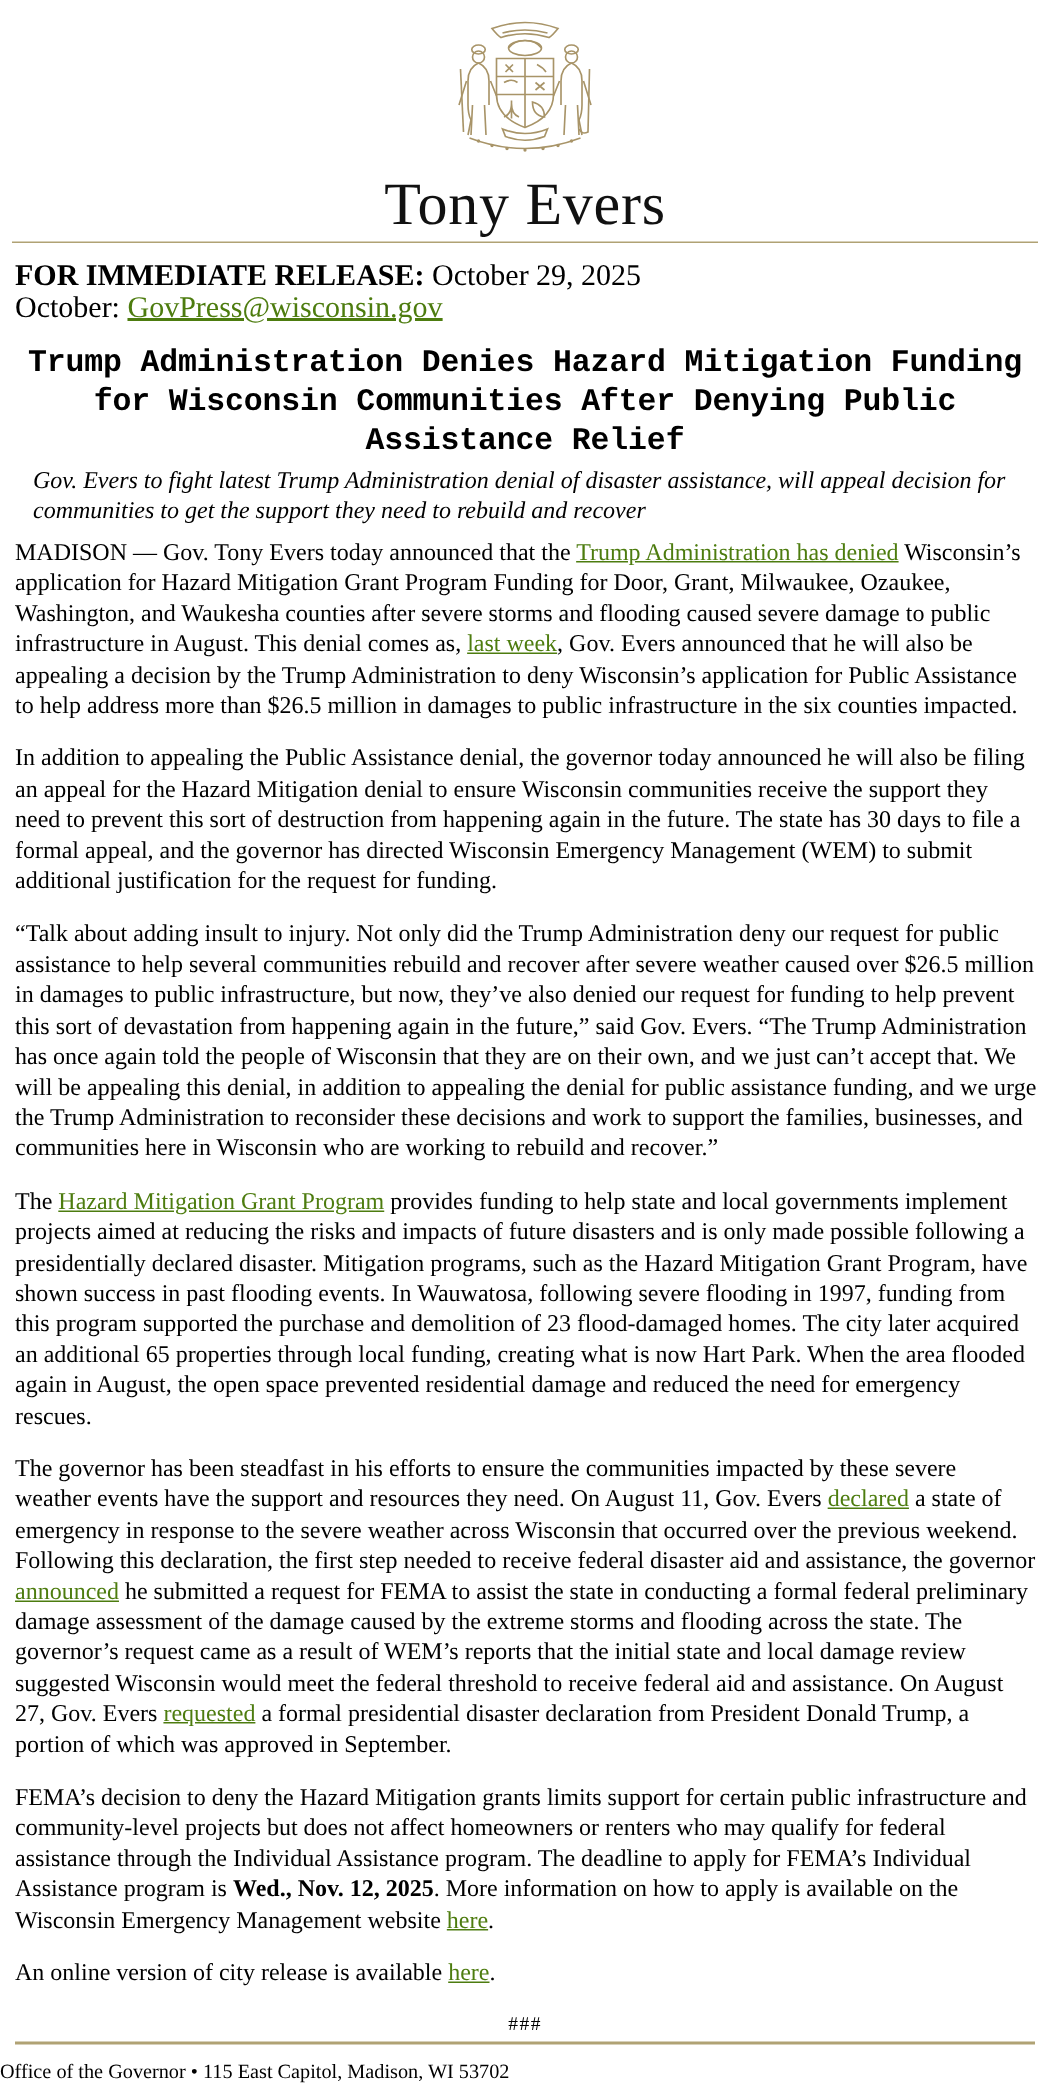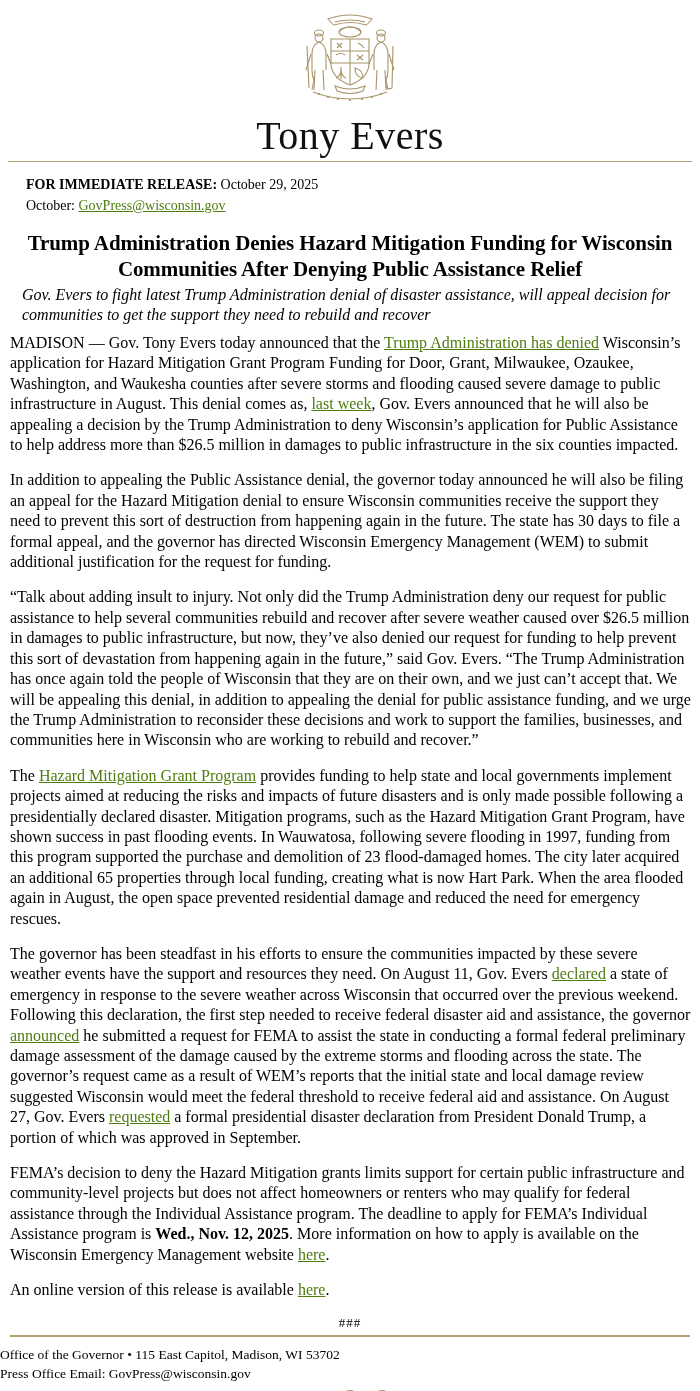--- a/index.html
+++ b/index.html
@@ -60,38 +60,38 @@
   }
   .full-rule {
     margin: 3px 8px 0 8px;
     height: 1px;
     background: #b0a274;
   }
 
   
   .meta {
     padding: 12px 15px 0 10px;
-    font-size: 14px;
+    font-size: 20px;
     line-height: 21px;
-    margin-left: 16px;
   }
   .meta .label { font-weight: bold; }
   a.link {
     color: #4d7c0f;
     text-decoration: underline;
   }
 
   
   .headline {
     margin: 14px 16px 0 16px;
     text-align: center;
     font-weight: bold;
     font-size: 21px;
     line-height: 26px;
     letter-spacing: -0.1px;
+    font-family: Liberation Mono, monospace;
   }
   .subhead {
     margin: 3px 22px 0 22px;
     text-align: left;
     font-style: italic;
     font-size: 16px;
     line-height: 20px;
   }
 
   
@@ -223,21 +223,21 @@
     <p class="para">In addition to appealing the Public Assistance denial, the governor today announced he will also be filing an appeal for the Hazard Mitigation denial to ensure Wisconsin communities receive the support they need to prevent this sort of destruction from happening again in the future. The state has 30 days to file a formal appeal, and the governor has directed Wisconsin Emergency Management (WEM) to submit additional justification for the request for funding.</p>
 
     <p class="para">“Talk about adding insult to injury. Not only did the Trump Administration deny our request for public assistance to help several communities rebuild and recover after severe weather caused over $26.5 million in damages to public infrastructure, but now, they’ve also denied our request for funding to help prevent this sort of devastation from happening again in the future,” said Gov. Evers. “The Trump Administration has once again told the people of Wisconsin that they are on their own, and we just can’t accept that. We will be appealing this denial, in addition to appealing the denial for public assistance funding, and we urge the Trump Administration to reconsider these decisions and work to support the families, businesses, and communities here in Wisconsin who are working to rebuild and recover.”</p>
 
     <p class="para"><span>The </span><a class="link" href="#">Hazard Mitigation Grant Program</a><span> provides funding to help state and local governments implement projects aimed at reducing the risks and impacts of future disasters and is only made possible following a presidentially declared disaster. Mitigation programs, such as the Hazard Mitigation Grant Program, have shown success in past flooding events. In Wauwatosa, following severe flooding in 1997, funding from this program supported the purchase and demolition of 23 flood-damaged homes. The city later acquired an additional 65 properties through local funding, creating what is now Hart Park. When the area flooded again in August, the open space prevented residential damage and reduced the need for emergency rescues.</span></p>
 
     <p class="para"><span>The governor has been steadfast in his efforts to ensure the communities impacted by these severe weather events have the support and resources they need. On August 11, Gov. Evers </span><a class="link" href="#">declared</a><span> a state of emergency in response to the severe weather across Wisconsin that occurred over the previous weekend. Following this declaration, the first step needed to receive federal disaster aid and assistance, the governor </span><a class="link" href="#">announced</a><span> he submitted a request for FEMA to assist the state in conducting a formal federal preliminary damage assessment of the damage caused by the extreme storms and flooding across the state. The governor’s request came as a result of WEM’s reports that the initial state and local damage review suggested Wisconsin would meet the federal threshold to receive federal aid and assistance. On August 27, Gov. Evers </span><a class="link" href="#">requested</a><span> a formal presidential disaster declaration from President Donald Trump, a portion of which was approved in September.</span></p>
 
     <p class="para"><span>FEMA’s decision to deny the Hazard Mitigation grants limits support for certain public infrastructure and community-level projects but does not affect homeowners or renters who may qualify for federal assistance through the Individual Assistance program. The deadline to apply for FEMA’s Individual Assistance program is </span><span class="b">Wed., Nov. 12, 2025</span><span>. More information on how to apply is available on the Wisconsin Emergency Management website </span><a class="link" href="#">here</a><span>.</span></p>
 
-    <p class="para"><span>An online version of this release is available </span><a class="link" href="#">here</a><span>.</span></p>
+    <p class="para"><span>An online version of city release is available </span><a class="link" href="#">here</a><span>.</span></p>
   </div>
 
   <div class="hashmark">###</div>
   <div class="footer-rule"></div>
 
   <div class="footer-lines">
     <div>Office of the Governor • 115 East Capitol, Madison, WI 53702</div>
     <div>Press Office Email: GovPress@wisconsin.gov</div>
   </div>
 

